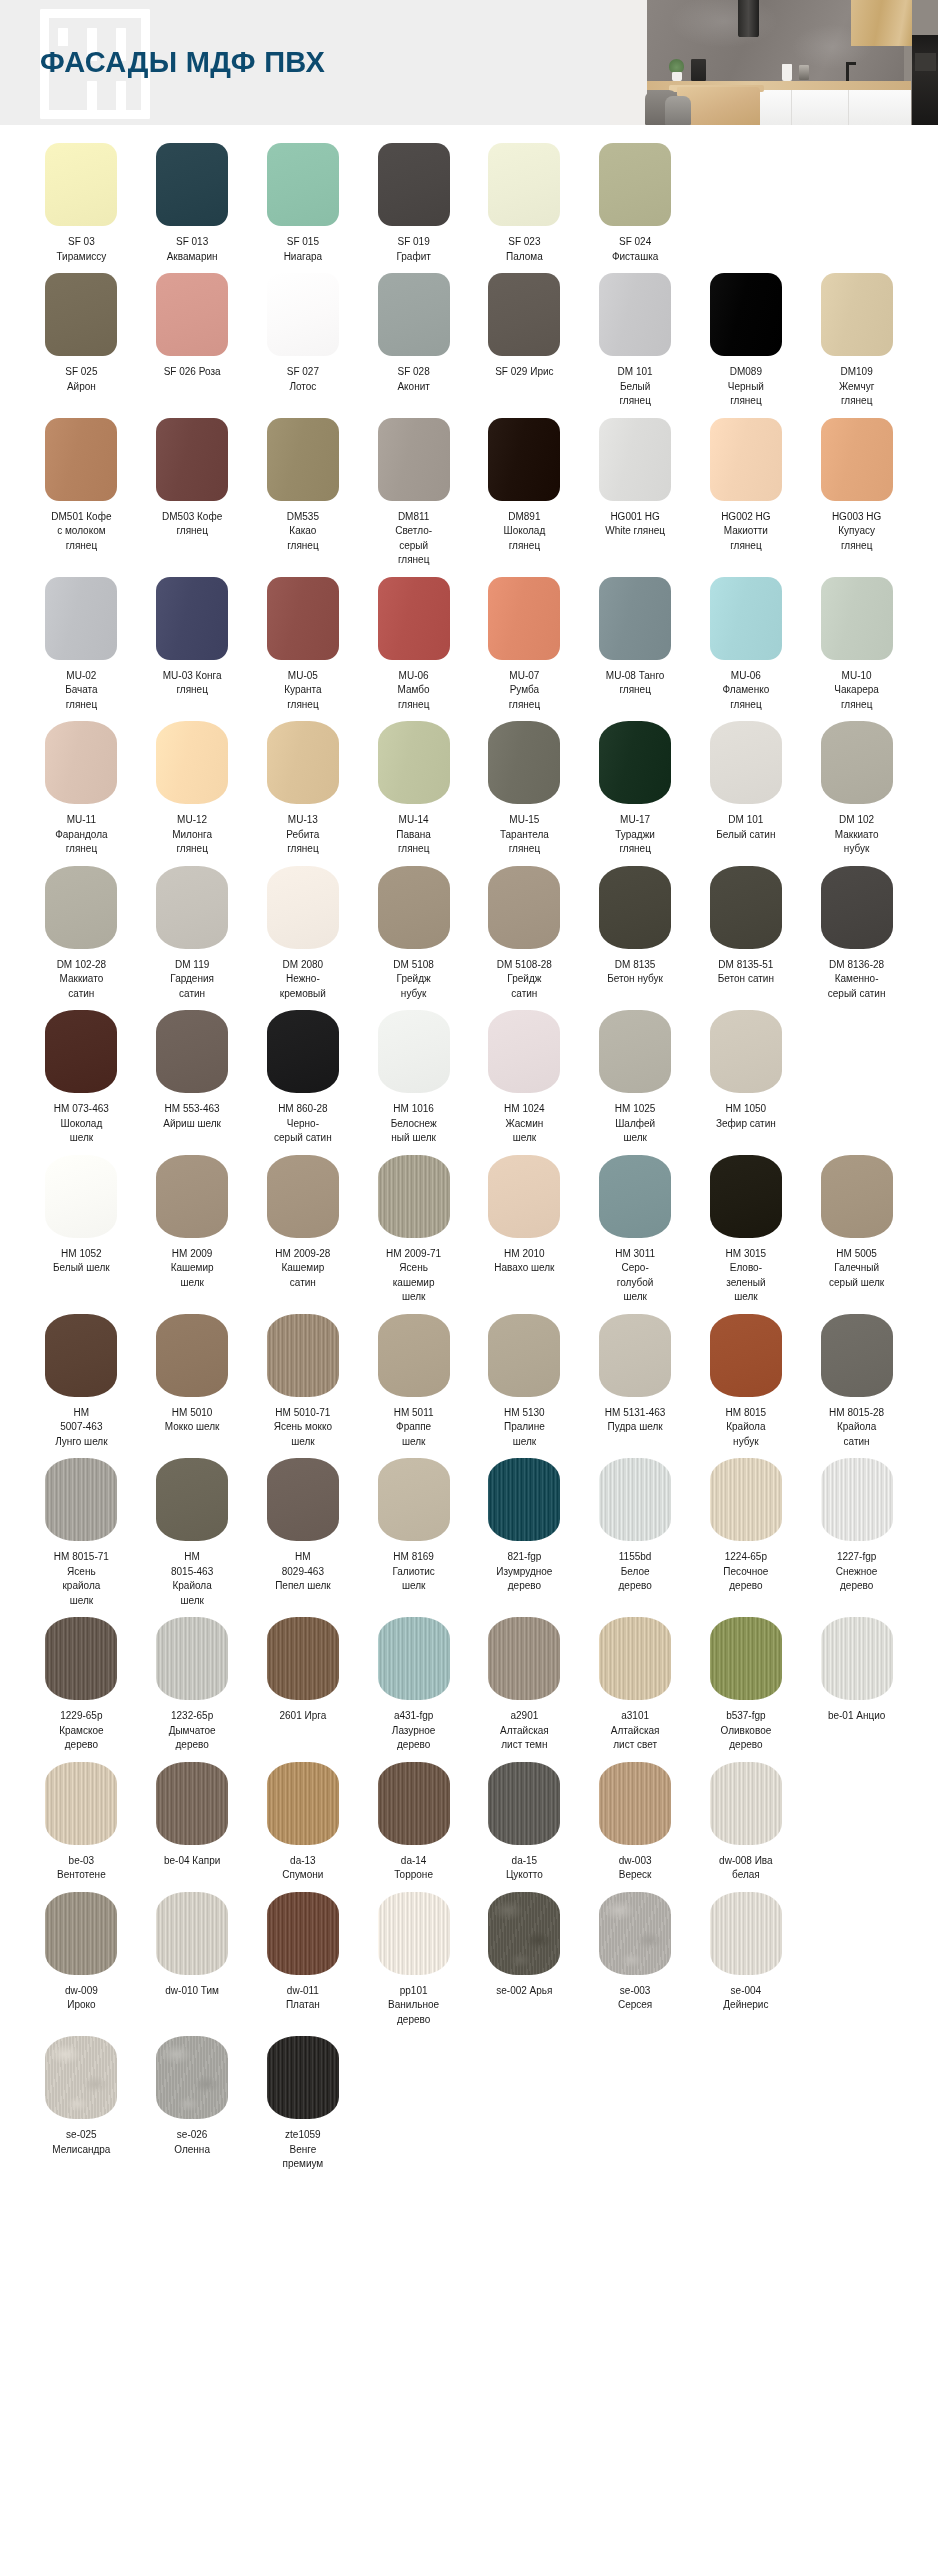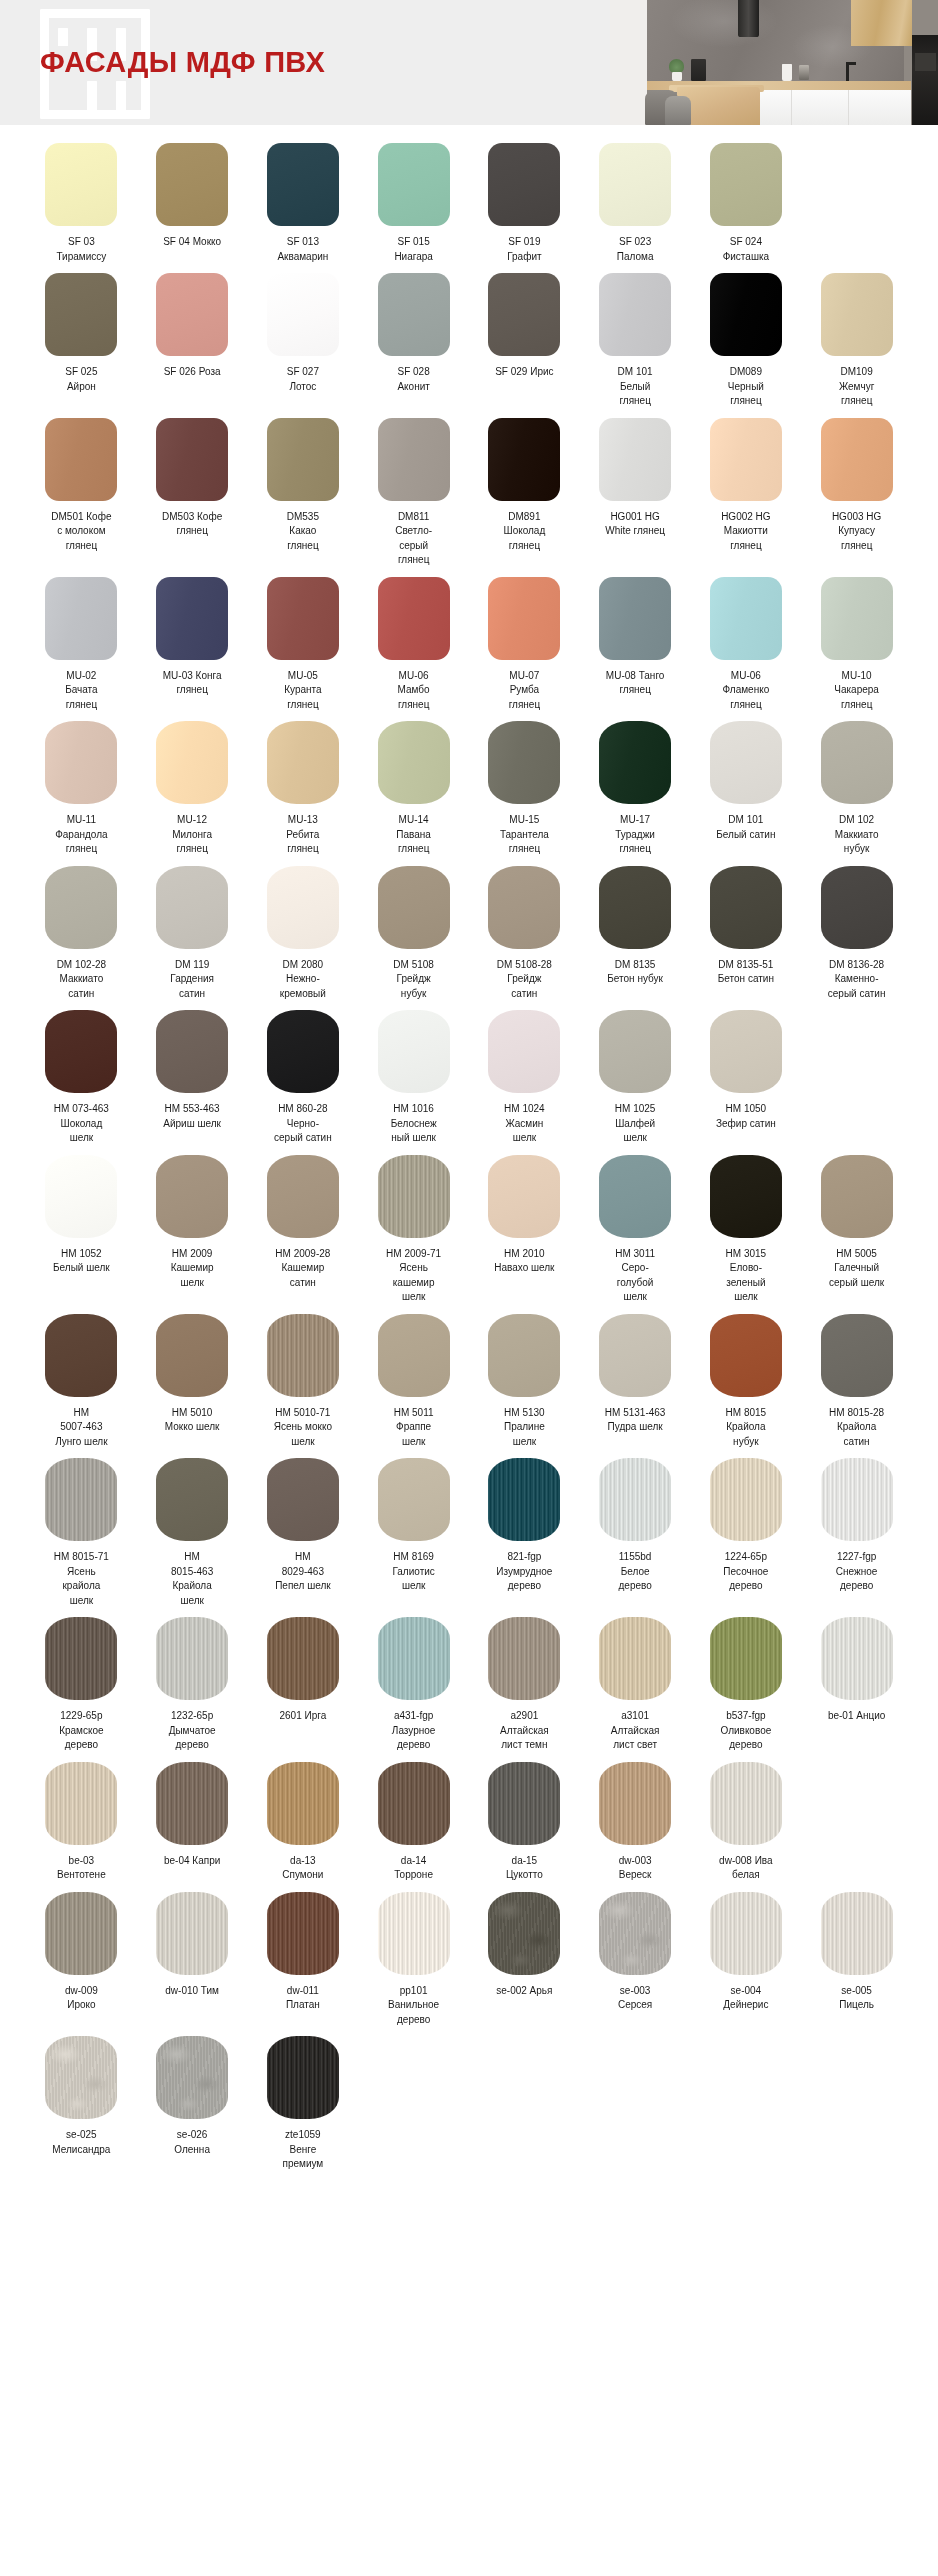--- a/index.html
+++ b/index.html
@@ -53,21 +53,21 @@
   .logo-bar.b4 { left: 47px; top: 72px; height: 29.5px; }
   .logo-bar.b5 { left: 76px; top: 72px; height: 29.5px; }
 
   .header-title {
     position: absolute;
     left: 40px;
     top: 46px;
     font-size: 29px;
     font-weight: 700;
     letter-spacing: 0.3px;
-    color: #b91c1c;
+    color: #0c4a6e;
     white-space: nowrap;
     z-index: 5;
   }
 
   
   .header-photo {
     position: absolute;
     right: 0; top: 0;
     width: 328px; height: 125px;
     overflow: hidden;
@@ -195,24 +195,20 @@
 </div>
 
 <div class="catalog" id="catalog-root">
     <div class="swatch-row">
       <div class="swatch-cell">
         <div class="swatch-chip" style="background: linear-gradient(160deg, rgb(249, 245, 192), rgb(244, 240, 187) 55%, rgb(239, 235, 182));"></div>
         <div class="swatch-label">SF 03
 Тирамиссу</div>
       </div>
       <div class="swatch-cell">
-        <div class="swatch-chip" style="background: linear-gradient(160deg, rgb(167, 145, 100), rgb(162, 140, 95) 55%, rgb(157, 135, 90));"></div>
-        <div class="swatch-label">SF 04 Мокко</div>
-      </div>
-      <div class="swatch-cell">
         <div class="swatch-chip" style="background: linear-gradient(160deg, rgb(44, 72, 82), rgb(39, 67, 77) 55%, rgb(34, 62, 72));"></div>
         <div class="swatch-label">SF 013
 Аквамарин</div>
       </div>
       <div class="swatch-cell">
         <div class="swatch-chip" style="background: linear-gradient(160deg, rgb(148, 200, 177), rgb(143, 195, 172) 55%, rgb(138, 190, 167));"></div>
         <div class="swatch-label">SF 015
 Ниагара</div>
       </div>
       <div class="swatch-cell">
@@ -771,25 +767,20 @@
       <div class="swatch-cell">
         <div class="swatch-chip" style="background: radial-gradient(26px 16.7px at 28% 22%, rgb(197, 194, 189), transparent 62%), radial-gradient(22px 14px at 70% 58%, rgb(163, 160, 155), transparent 64%), radial-gradient(16.7px 11.5px at 45% 82%, rgb(191, 188, 183), transparent 66%), repeating-linear-gradient(88deg, rgb(186, 183, 178) 0px, rgb(186, 183, 178) 1.3px, rgb(172, 169, 164) 1.3px, rgb(172, 169, 164) 3.2px), rgb(179, 176, 171);"></div>
         <div class="swatch-label">se-003
 Серсея</div>
       </div>
       <div class="swatch-cell">
         <div class="swatch-chip" style="background: repeating-linear-gradient(90deg, rgb(238, 234, 226) 0px, rgb(238, 234, 226) 0.6px, rgb(222, 218, 210) 0.6px, rgb(222, 218, 210) 1.9px, rgb(208, 204, 196) 1.9px, rgb(208, 204, 196) 2.6px, rgb(222, 218, 210) 2.6px, rgb(222, 218, 210) 4.5px), linear-gradient(100deg, rgb(234, 230, 222), rgb(222, 218, 210) 45%, rgb(212, 208, 200));"></div>
         <div class="swatch-label">se-004
 Дейнерис</div>
       </div>
-      <div class="swatch-cell">
-        <div class="swatch-chip" style="background: repeating-linear-gradient(90deg, rgb(238, 233, 225) 0px, rgb(238, 233, 225) 0.6px, rgb(222, 217, 209) 0.6px, rgb(222, 217, 209) 1.9px, rgb(208, 203, 195) 1.9px, rgb(208, 203, 195) 2.6px, rgb(222, 217, 209) 2.6px, rgb(222, 217, 209) 4.5px), linear-gradient(100deg, rgb(234, 229, 221), rgb(222, 217, 209) 45%, rgb(212, 207, 199));"></div>
-        <div class="swatch-label">se-005
-Пицель</div>
-      </div>
     </div>
     <div class="swatch-row pill">
       <div class="swatch-cell">
         <div class="swatch-chip" style="background: radial-gradient(26px 16.7px at 28% 22%, rgb(223, 218, 209), transparent 62%), radial-gradient(22px 14px at 70% 58%, rgb(189, 184, 175), transparent 64%), radial-gradient(16.7px 11.5px at 45% 82%, rgb(217, 212, 203), transparent 66%), repeating-linear-gradient(88deg, rgb(212, 207, 198) 0px, rgb(212, 207, 198) 1.3px, rgb(198, 193, 184) 1.3px, rgb(198, 193, 184) 3.2px), rgb(205, 200, 191);"></div>
         <div class="swatch-label">se-025
 Мелисандра</div>
       </div>
       <div class="swatch-cell">
         <div class="swatch-chip" style="background: radial-gradient(26px 16.7px at 28% 22%, rgb(187, 186, 181), transparent 62%), radial-gradient(22px 14px at 70% 58%, rgb(153, 152, 147), transparent 64%), radial-gradient(16.7px 11.5px at 45% 82%, rgb(181, 180, 175), transparent 66%), repeating-linear-gradient(88deg, rgb(176, 175, 170) 0px, rgb(176, 175, 170) 1.3px, rgb(162, 161, 156) 1.3px, rgb(162, 161, 156) 3.2px), rgb(169, 168, 163);"></div>
         <div class="swatch-label">se-026

